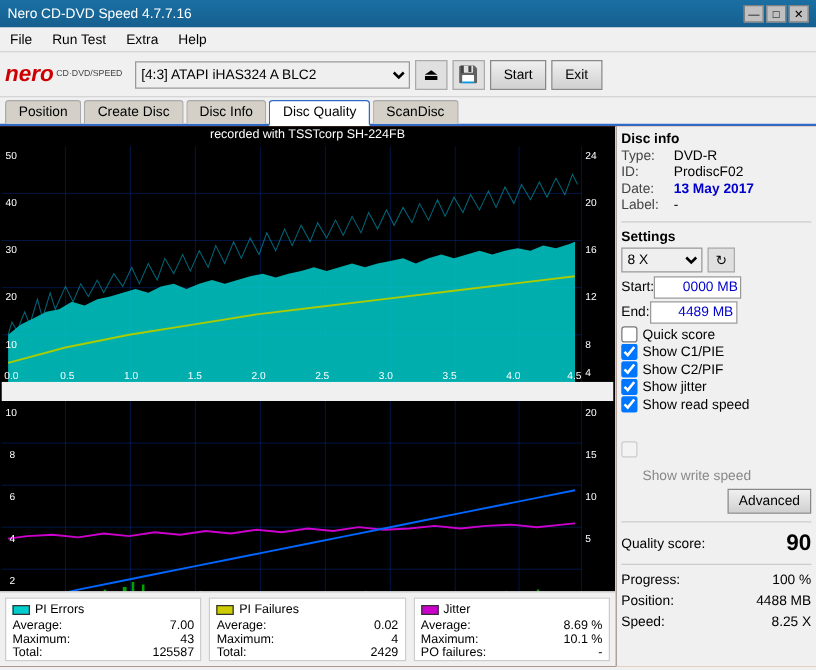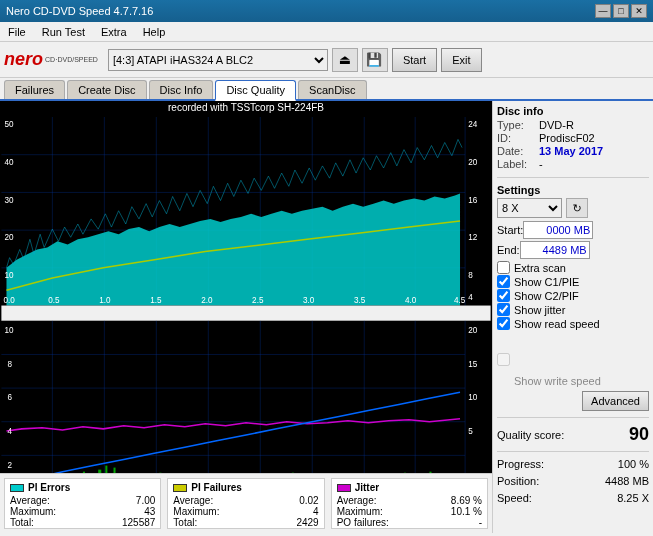--- a/index.html
+++ b/index.html
@@ -179,21 +179,21 @@
     .legend-col {
       flex: 1;
       background: #fff;
       border: 1px solid #ccc;
       padding: 3px 5px;
     }
     .legend-header {
       display: flex;
       align-items: center;
       gap: 4px;
-      font-weight: bold;
+      font-weight: normal;
       font-size: 10px;
       margin-bottom: 2px;
     }
     .legend-color-box {
       width: 14px;
       height: 8px;
       border: 1px solid #333;
     }
     .legend-row {
       display: flex;
@@ -352,21 +352,21 @@
   <select class="drive-select">
     <option>[4:3]  ATAPI iHAS324  A BLC2</option>
   </select>
   <div class="toolbar-icon-btn" title="Eject">⏏</div>
   <div class="toolbar-icon-btn" title="Save">💾</div>
   <button class="start-btn">Start</button>
   <button class="start-btn">Exit</button>
 </div>
 
 <div class="tabs">
-  <div class="tab">Failures</div>
+  <div class="tab">Position</div>
   <div class="tab">Create Disc</div>
   <div class="tab">Disc Info</div>
   <div class="tab active">Disc Quality</div>
   <div class="tab">ScanDisc</div>
 </div>
 
 <div class="main-content">
 
   <div class="chart-area">
     <div class="chart-title">recorded with TSSTcorp SH-224FB</div>
@@ -580,21 +580,21 @@
       <div class="input-row">
         <span>Start:</span>
         <input class="input-field" type="text" readonly="" value="0000 MB" style="">
       </div>
       <div class="input-row">
         <span>End:</span>
         <input class="input-field" type="text" readonly="" value="4489 MB" style="">
       </div>
       <div class="checkbox-row">
         <input type="checkbox" style="">
-        <span>Extra scan</span>
+        <span>Quick score</span>
       </div>
       <div class="checkbox-row">
         <input type="checkbox" checked="" style="">
         <span>Show C1/PIE</span>
       </div>
       <div class="checkbox-row">
         <input type="checkbox" checked="" style="">
         <span>Show C2/PIF</span>
       </div>
       <div class="checkbox-row">

